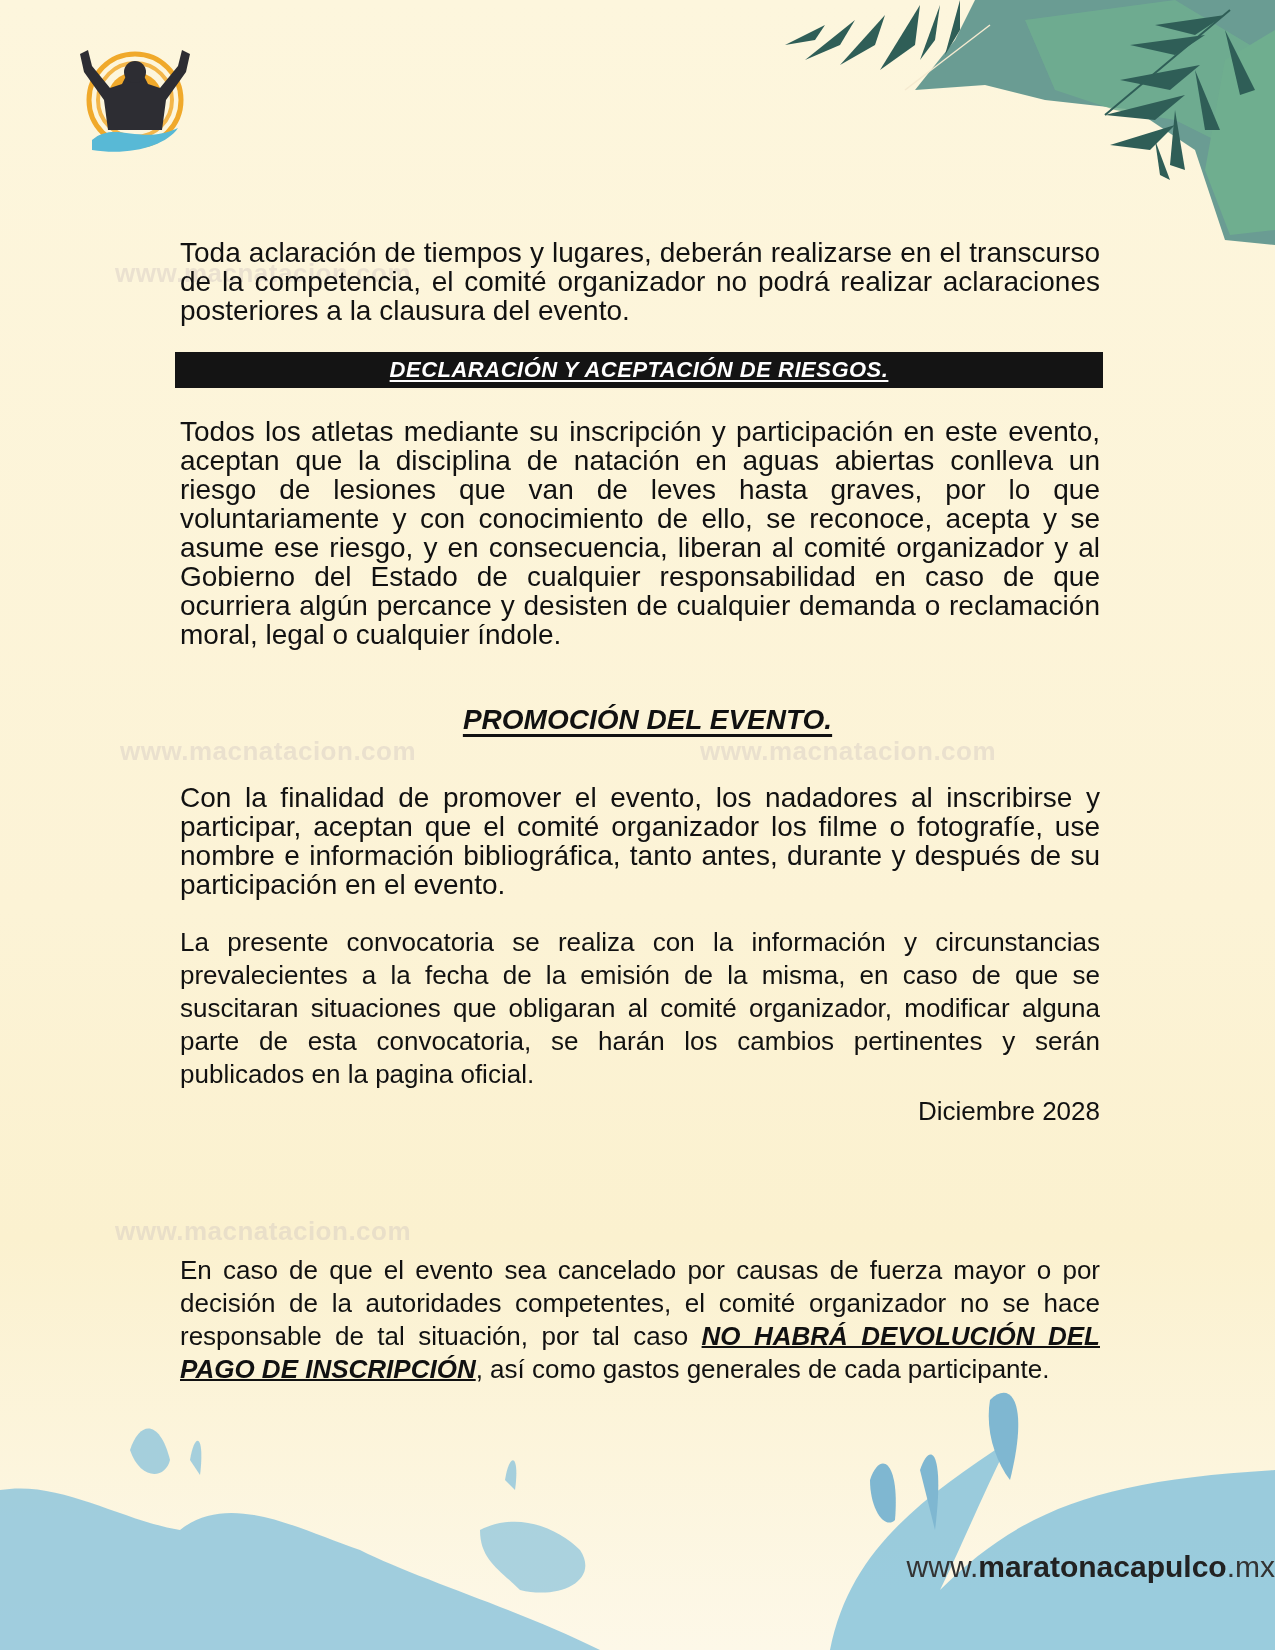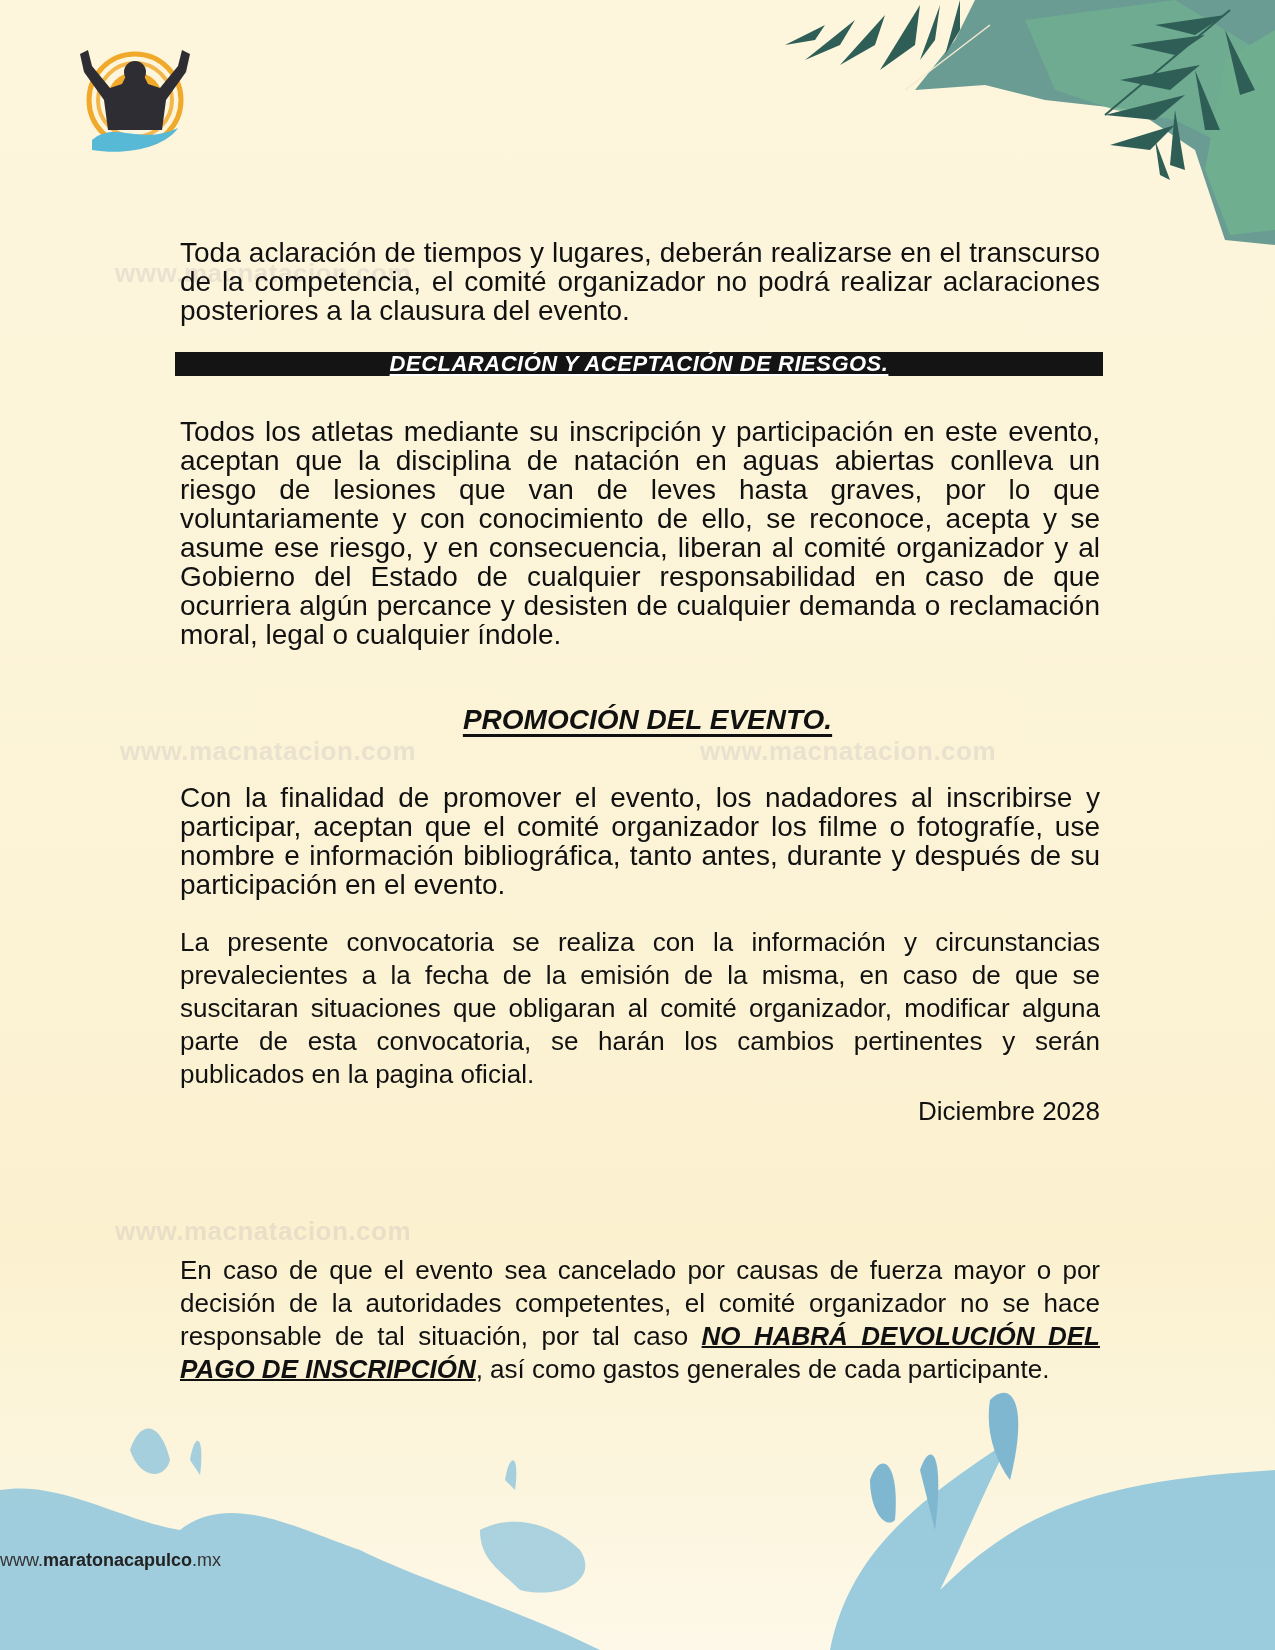--- a/index.html
+++ b/index.html
@@ -15,37 +15,37 @@
   .watermark {
     position:absolute; font-family:"Liberation Sans", sans-serif; font-weight:bold;
     font-size:26px; color:rgba(200,190,190,0.35); letter-spacing:0.5px; white-space:nowrap;margin-top:28px;
   }
   .para {
     position:absolute; left:180px; width:920px; text-align:justify;
     font-size:28px; line-height:29px;
   }
   .para.big { font-size:26px; line-height:33px; }
   .bar {
-    position:absolute; left:175px; top:352px; width:928px; height:24px;
+    position:absolute; left:175px; top:352px; width:928px; height:36px;
     background:#141414; display:flex; align-items:center; justify-content:center;
   }
   .bar span {
     color:#fff; font-weight:bold; font-style:italic; font-size:22px;
     text-decoration:underline; text-underline-offset:3px; letter-spacing:0.5px;
   }
   .heading {
     position:absolute; left:0; width:1275px; text-align:center;
     font-weight:bold; font-style:italic; font-size:28px;
     text-decoration:underline; text-decoration-thickness:3px; text-underline-offset:5px;
   }
   .date { position:absolute; right:175px; top:1096px; font-size:26px; }
   .emph { font-weight:bold; font-style:italic; text-decoration:underline; text-decoration-thickness:2px; }
   .footer-url {
-    position:absolute; left:0; width:1275px; top:1550px; text-align:left;
-    font-size:18px; color:#333;
+    position:absolute; left:0; width:1275px; top:1550px; text-align:right;
+    font-size:30px; color:#333;
   }
   .footer-url b { color:#222; }
 </style>
 </head>
 <body>
 
 <div class="page">
 
   <svg class="logo" viewBox="0 0 130 118">
     <circle cx="65" cy="58" r="46" fill="none" stroke="#f0a92a" stroke-width="5"></circle>

